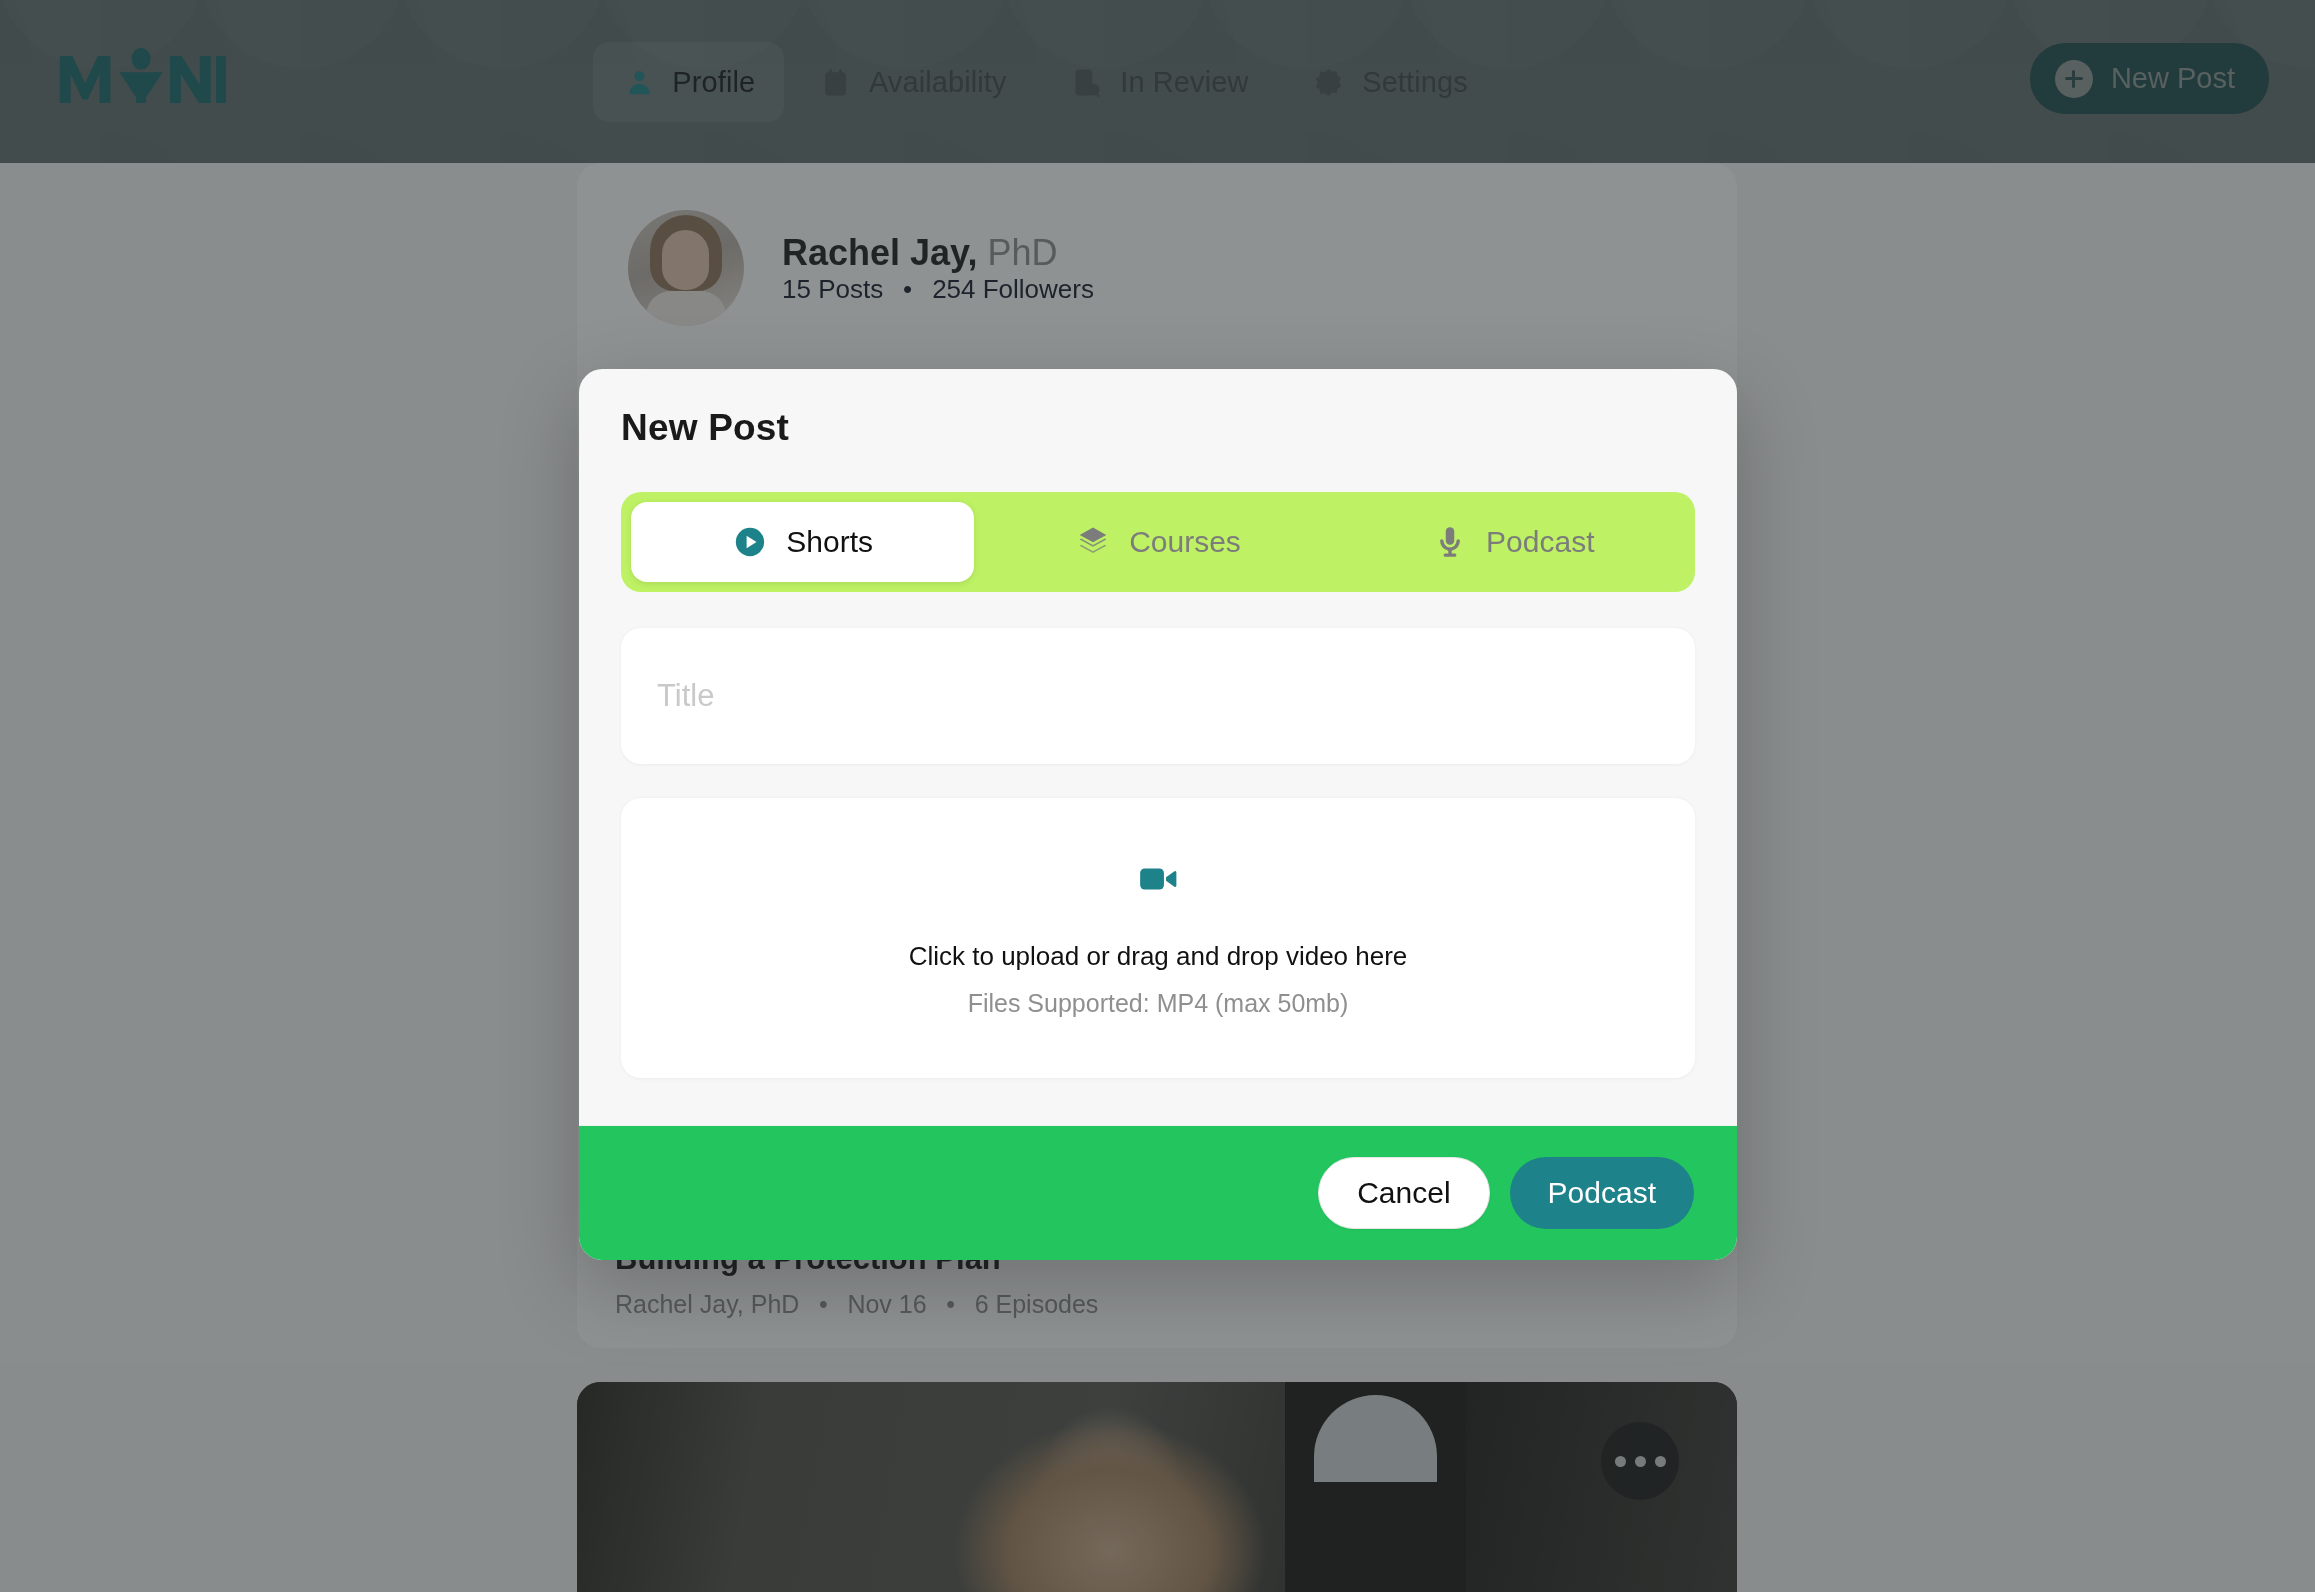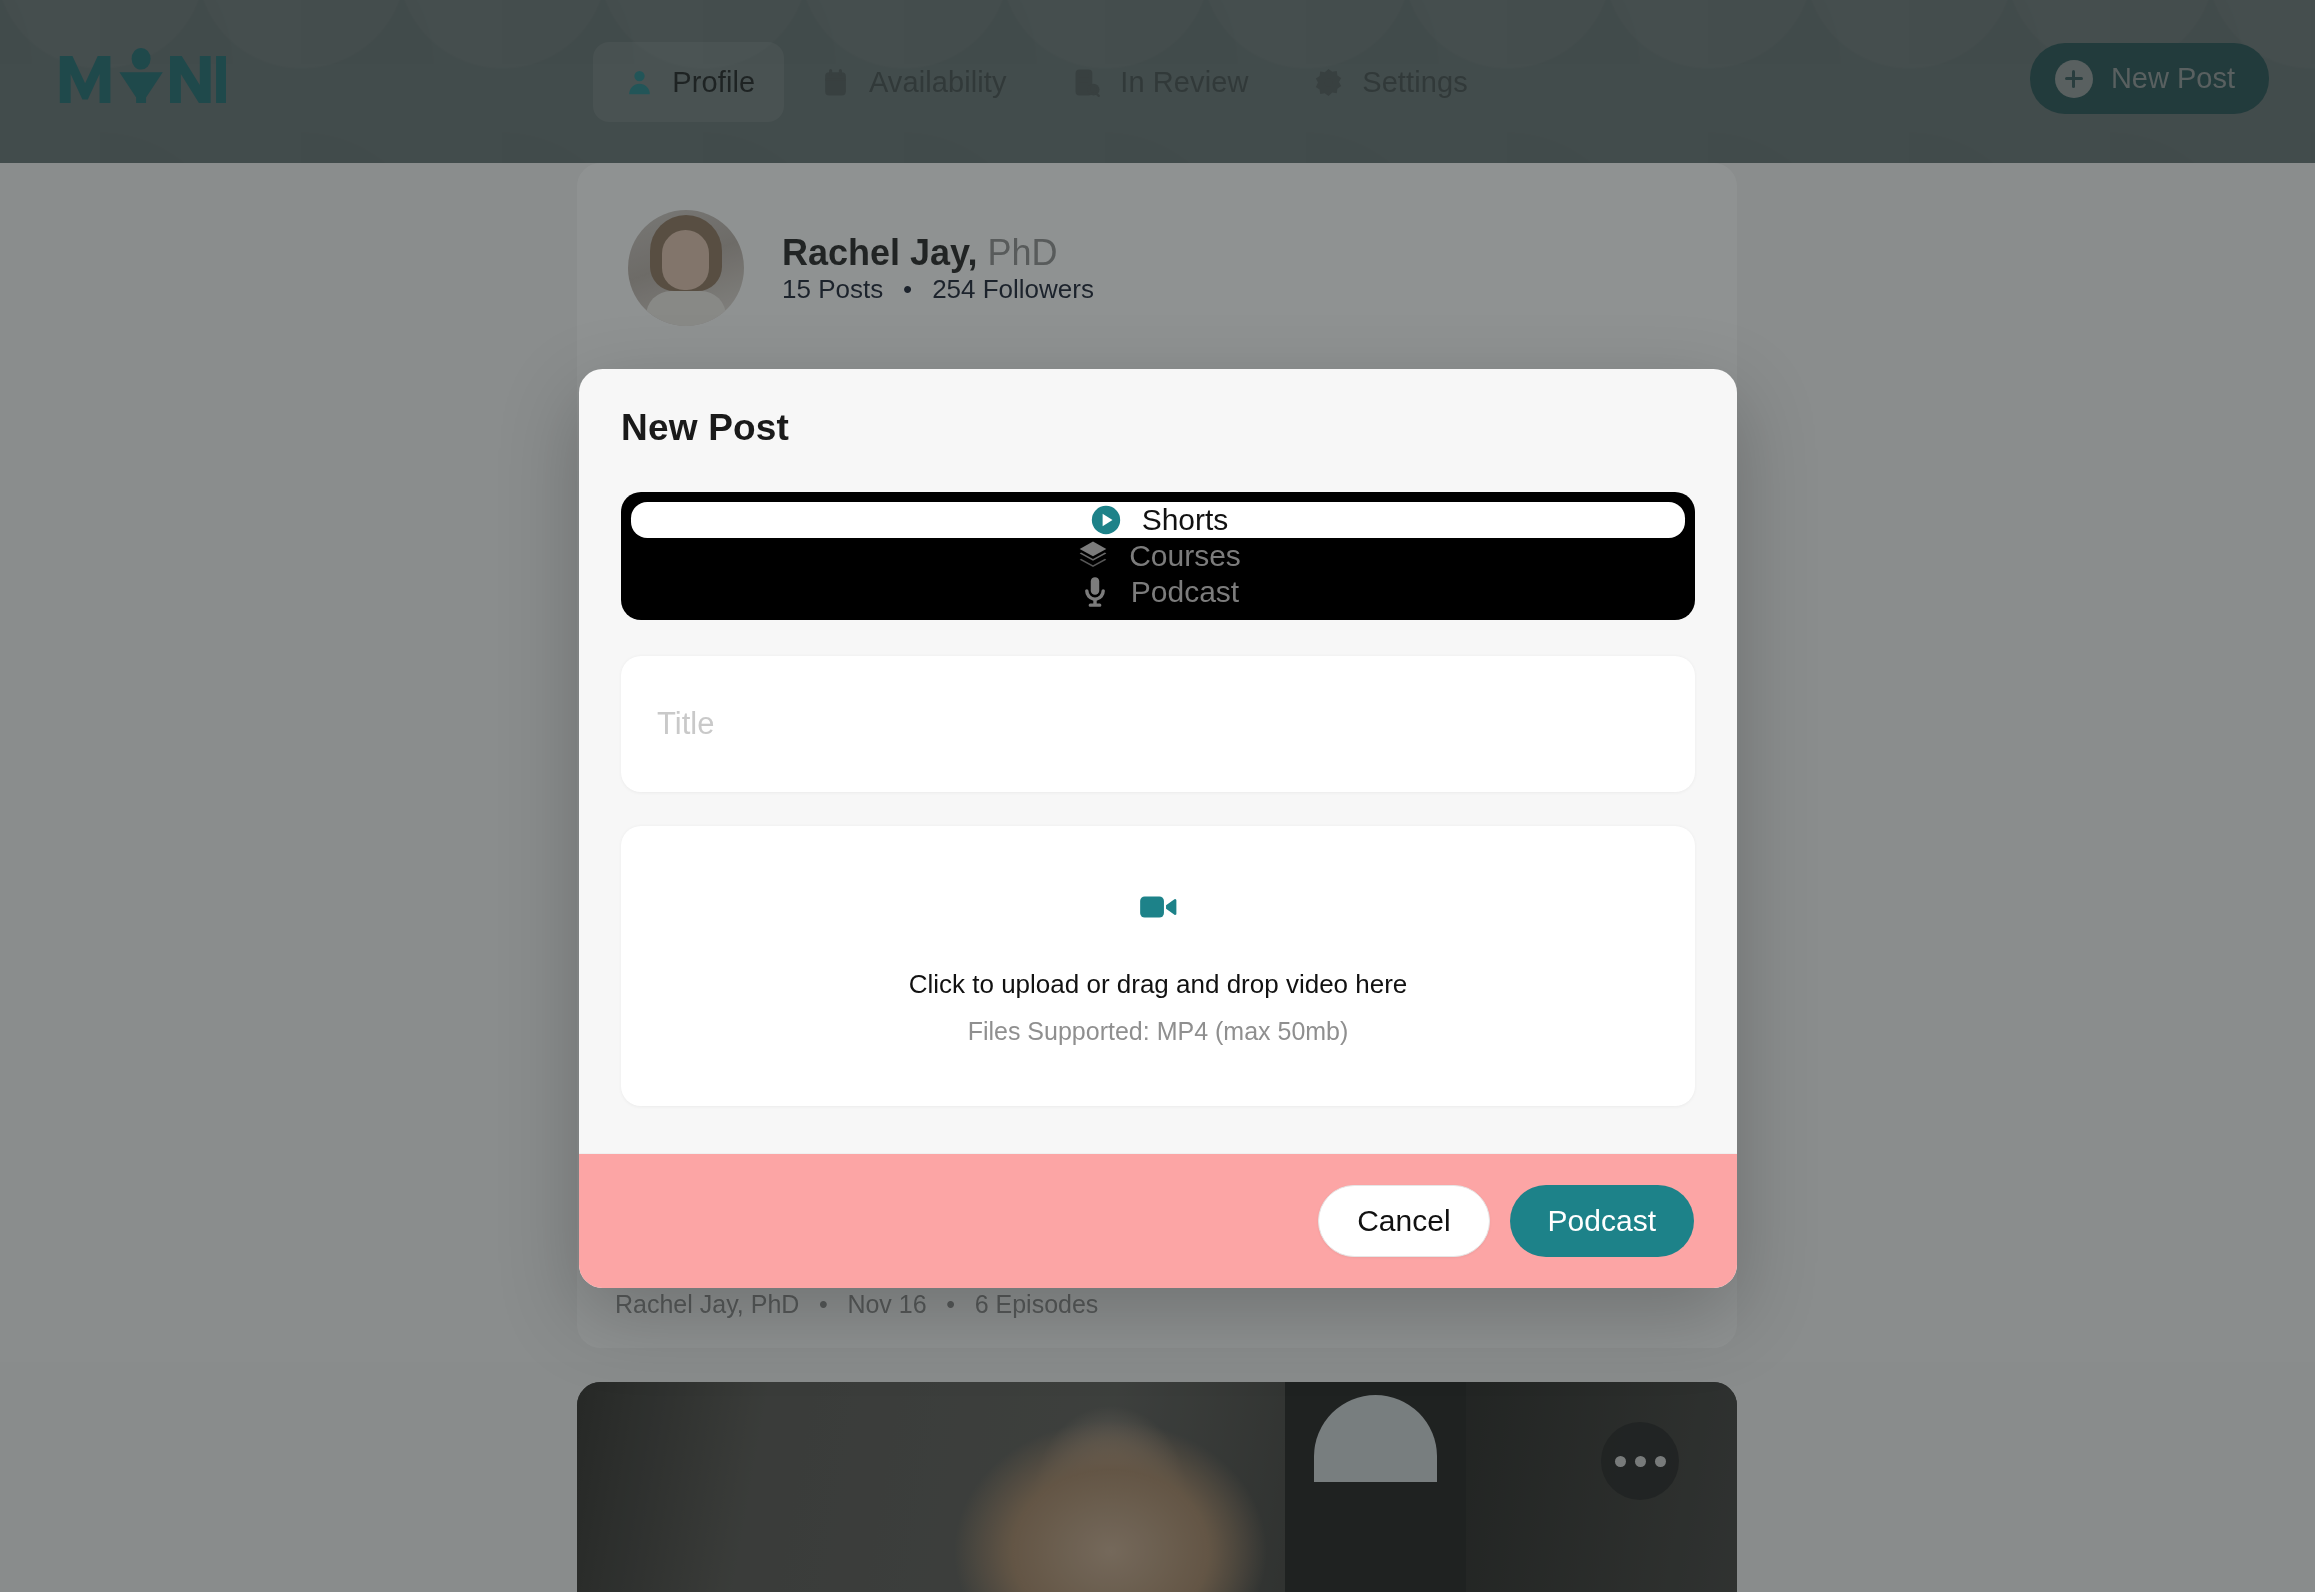--- a/index.html
+++ b/index.html
@@ -201,25 +201,24 @@
     box-shadow: 0 27px 81px rgba(0,0,0,0.22);
     overflow: hidden;
     display: flex; flex-direction: column;
   }
   .modal-body { padding: 38px 42px 47px 42px; }
   .modal-title { font-size: 37px; font-weight: bold; color: #1a1a1a; letter-spacing: 0.2px; }
 
   .tabs {
     margin-top: 43px;
     display: flex;
-    background: #000000;
+    background: #bef264;
     border-radius: 20px;
     padding: 10px;
-    gap: 0;
-    flex-direction: column;
+    gap: 12px;
   }
   .tab {
     flex: 1;
     display: flex; align-items: center; justify-content: center; gap: 18px;
     height: 80px;
     border-radius: 16.3px;
     font-size: 30px;
     color: #7c7c7c;
     cursor: pointer;
     background: transparent;
@@ -258,21 +257,21 @@
     display: flex; flex-direction: column;
     align-items: center; justify-content: center;
     cursor: pointer;
     box-shadow: 0 0.9px 3.6px rgba(0,0,0,0.05);
   }
   .dz-icon { margin-bottom: 38px; }
   .dz-main { font-size: 26px; color: #111; }
   .dz-sub  { margin-top: 16.3px; font-size: 25px; color: #8f8f8f; }
 
   .modal-footer {
-    background: #fca5a5;
+    background: #22c55e;
     padding: 31px 43px;
     display: flex; justify-content: flex-end; gap: 20px;
     border-top: 0.9px solid #f0f0f0;
   }
   .btn {
     height: 72px;
     border-radius: 36px;
     font-size: 30px;
     font-family: inherit;
     cursor: pointer;

